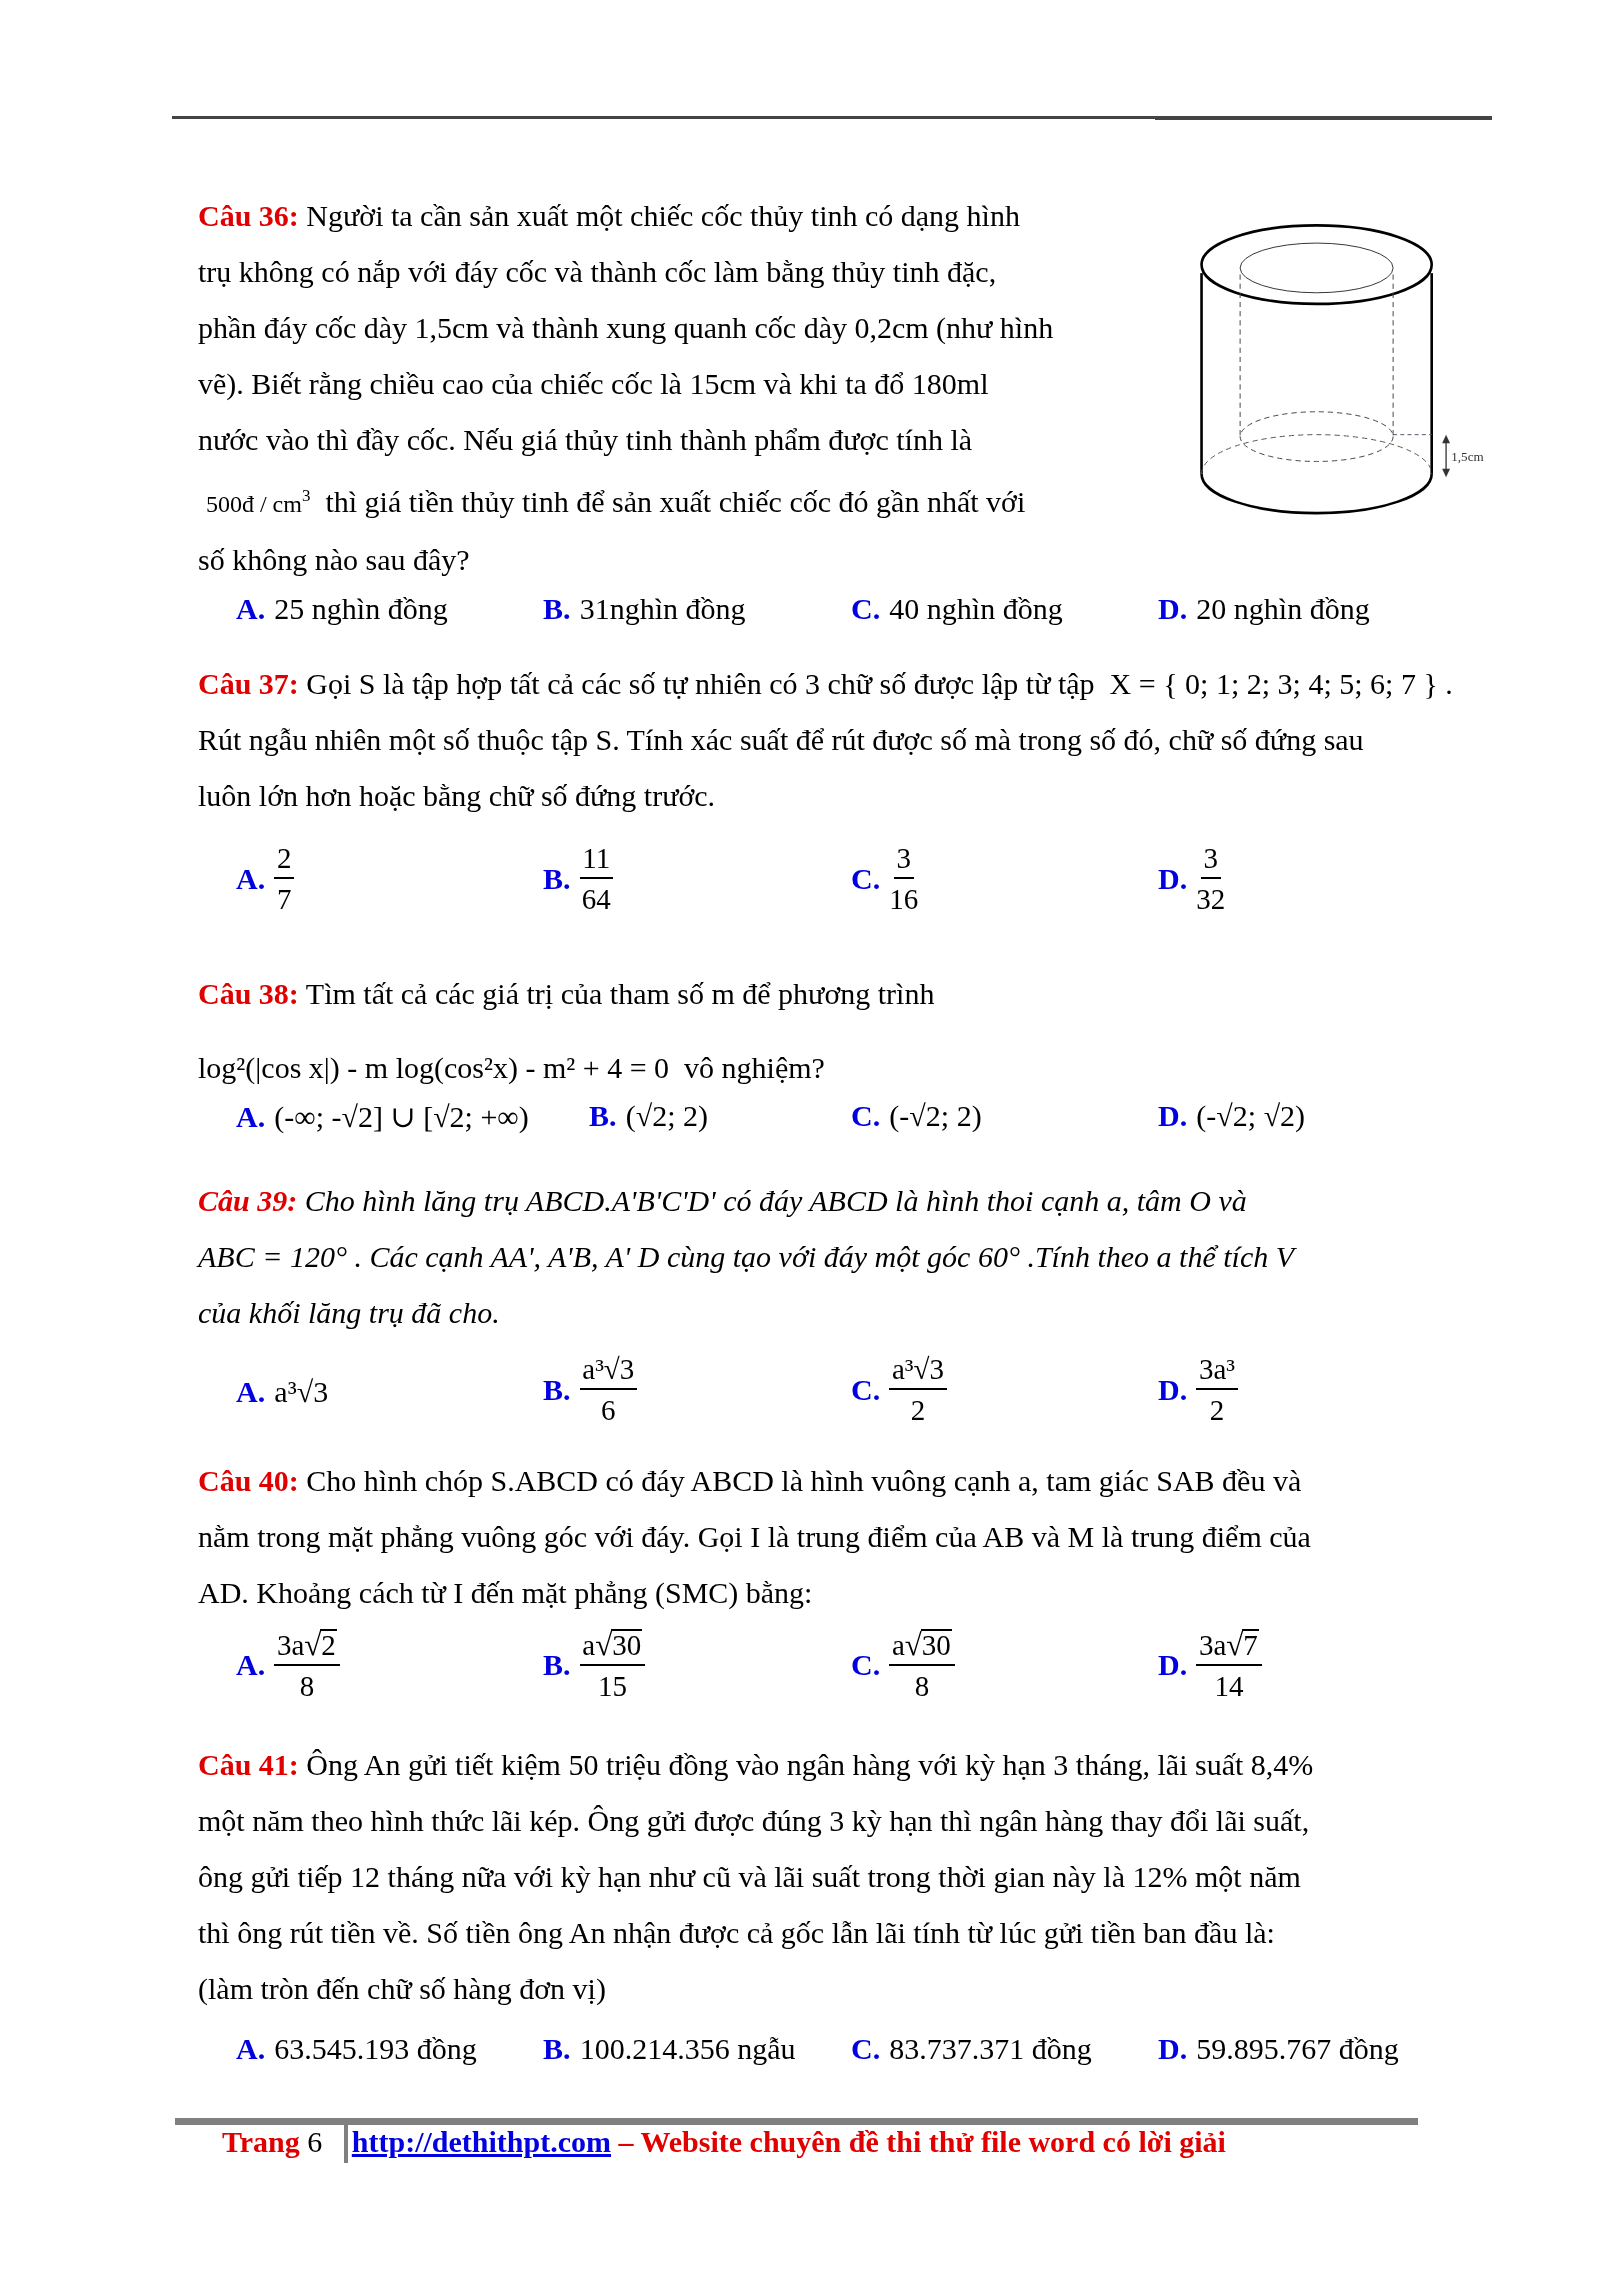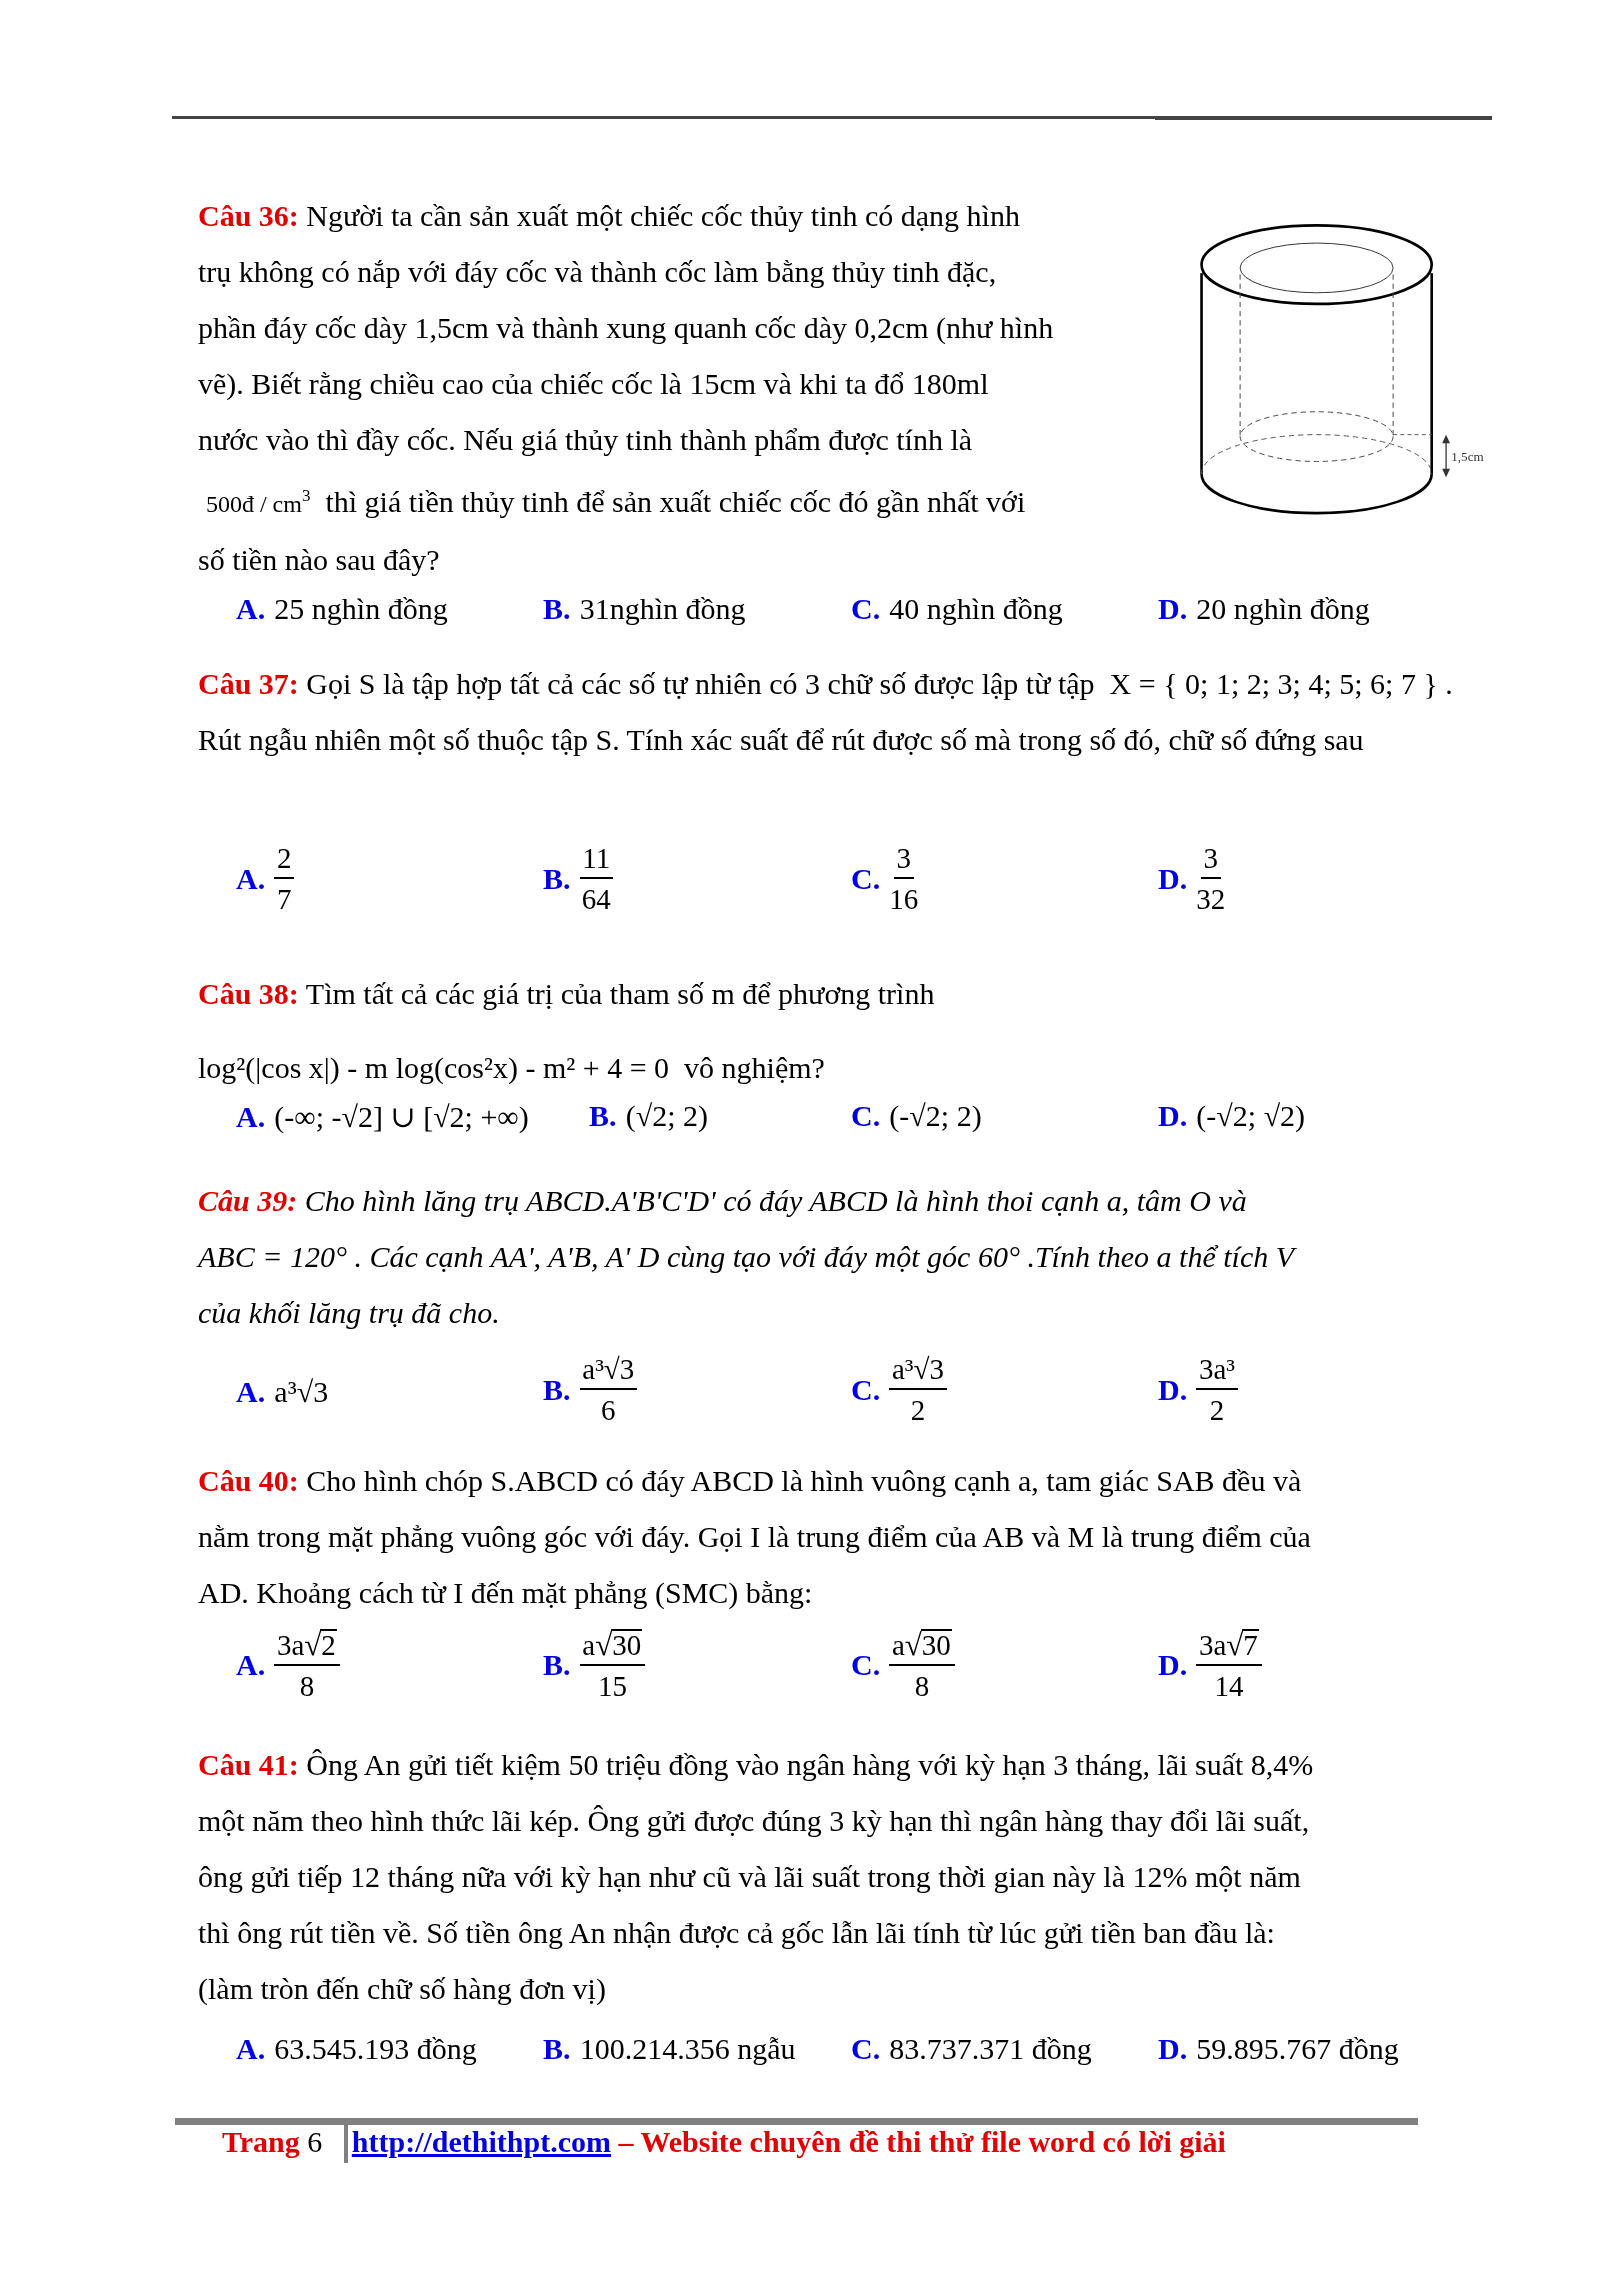--- a/index.html
+++ b/index.html
@@ -33,21 +33,21 @@
 <div class="hr-top2"></div>
 
 <div>
   <div class="para" style="top:188px;width:949px;text-align:justify;font-family:Liberation Serif, serif;">
     <div><span class="lbl">Câu 36:</span> <span>Người ta cần sản xuất một chiếc cốc thủy tinh có dạng hình</span></div>
     <div>trụ không có nắp với đáy cốc và thành cốc làm bằng thủy tinh đặc,</div>
     <div>phần đáy cốc dày 1,5cm và thành xung quanh cốc dày 0,2cm (như hình</div>
     <div>vẽ). Biết rằng chiều cao của chiếc cốc là 15cm và khi ta đổ 180ml</div>
     <div>nước vào thì đầy cốc. Nếu giá thủy tinh thành phẩm được tính là</div>
     <div><span style="margin-left:7.9px;font-size:24px;">500đ / cm</span><sup>3</sup>&nbsp; <span>thì giá tiền thủy tinh để sản xuất chiếc cốc đó gần nhất với</span></div>
-    <div>số tiền nào sau đây?</div>
+    <div>số không nào sau đây?</div>
   </div>
 
   <svg class="figure" viewBox="0 0 520 520">
     <ellipse cx="212" cy="105" rx="176" ry="60" fill="none" stroke="#000" stroke-width="4"></ellipse>
     <ellipse cx="212" cy="110" rx="117" ry="38" fill="none" stroke="#333" stroke-width="1.5"></ellipse>
     <line x1="36" y1="118" x2="36" y2="425" stroke="#000" stroke-width="4"></line>
     <line x1="388" y1="118" x2="388" y2="425" stroke="#000" stroke-width="4"></line>
     <path d="M36 425 A176 60 0 0 0 388 425" fill="none" stroke="#000" stroke-width="4"></path>
     <path d="M36 425 A176 60 0 0 1 388 425" fill="none" stroke="#555" stroke-width="1.5" stroke-dasharray="8,6"></path>
     <line x1="95" y1="120" x2="95" y2="368" stroke="#444" stroke-width="1.5" stroke-dasharray="8,6"></line>
@@ -77,20 +77,21 @@
         <span class="opt">D.</span>
         <span>20 nghìn đồng</span>
       </div>
   </div>
 </div>
 
 <div>
   <div class="para" style="top:656px;width:1283px;">
     <div style="white-space:nowrap;"><span class="lbl">Câu 37:</span> <span>Gọi S là tập hợp tất cả các số tự nhiên có 3 chữ số được lập từ tập</span> &nbsp;<span>X = { 0; 1; 2; 3; 4; 5; 6; 7 } .</span></div>
     <div>Rút ngẫu nhiên một số thuộc tập S. Tính xác suất để rút được số mà trong số đó, chữ số đứng sau</div>
+    <div>luôn lớn hơn hoặc bằng chữ số đứng trước.</div>
   </div>
   <div class="optrow" style="top:844px;height:72px;">
     <div class="o" style="left:236px;">
         <span class="opt">A.</span>
         <span class="frac">
           <span class="num">2</span>
           <span class="den">7</span>
         </span>
       </div>
     <div class="o" style="left:543px;">

